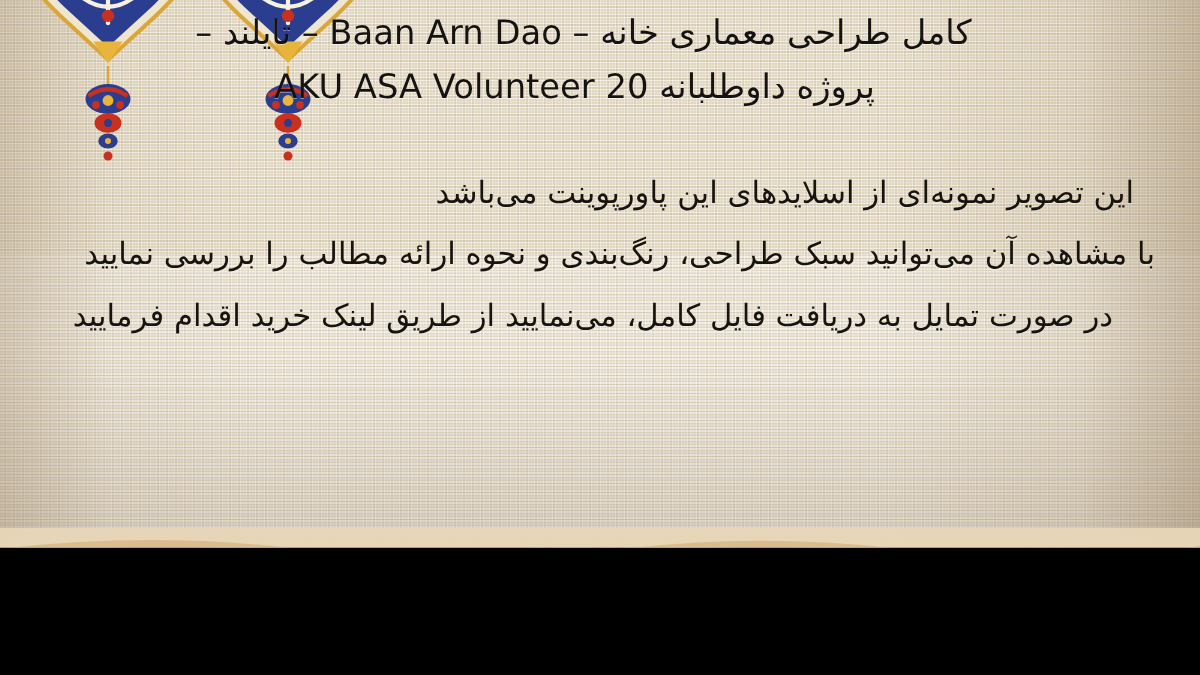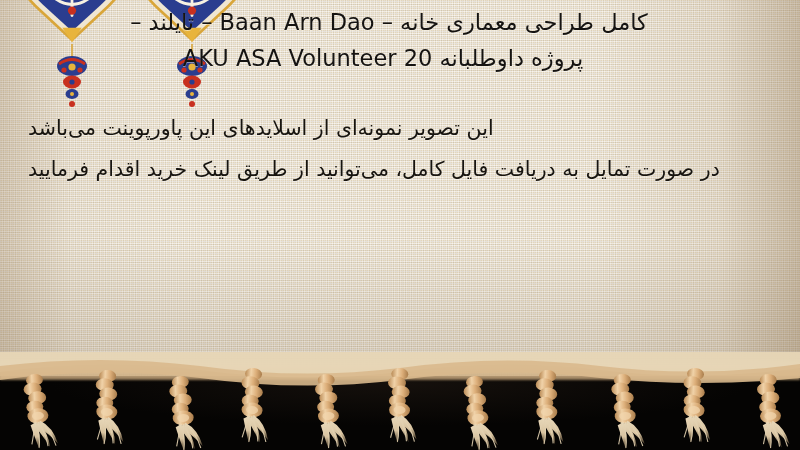--- a/index.html
+++ b/index.html
@@ -5,21 +5,21 @@
 <style>
   html, body {
     margin: 0;
     padding: 0;
     background: #000;
   }
 
   #slide {
     position: relative;
     width: 800px;
-    height: 450px;
+    height: 365px;
     overflow: hidden;
     background: #22c55e;
     font-family: "DejaVu Sans", "Liberation Sans", sans-serif;
     -webkit-font-smoothing: antialiased;
   }
 
   
   .canvas-bg {
     position: absolute;
     left: 0; top: 0;
@@ -112,21 +112,21 @@
   .title-line.l2 { padding-right: 22px; }
   .title-line.l1 { padding-right: 10px; }
 
   
   .body-block {
     position: absolute;
     right: 30px;
     top: 108px;
     width: 742px;
     direction: rtl;
-    text-align: left;
+    text-align: right;
   }
   .body-line {
     font-family: "DejaVu Sans", "Liberation Sans", sans-serif;
     font-size: 20.5px;
     line-height: 41px;
     color: #17140f;
     white-space: nowrap;
     text-shadow: 0 1px 0 rgba(255,253,246,0.35);
   }
   .body-line.b1 { padding-right: 14px; }
@@ -274,21 +274,22 @@
     </svg>
   </div>
 
   <div class="title-block no-select">
     <div class="title-line l1">کامل طراحی معماری خانه – Baan Arn Dao – تایلند –</div>
     <div class="title-line l2">پروژه داوطلبانه AKU ASA Volunteer 20</div>
   </div>
 
   <div class="body-block no-select">
     <div class="body-line b1">این تصویر نمونه‌ای از اسلایدهای این پاورپوینت می‌باشد</div>
-    <div class="body-line b3">در صورت تمایل به دریافت فایل کامل، می‌توانید از طریق لینک خرید اقدام فرمایید</div>
+    <div class="body-line b2">با مشاهده آن می‌توانید سبک طراحی، رنگ‌بندی و نحوه ارائه مطالب را بررسی نمایید</div>
+    <div class="body-line b3">در صورت تمایل به دریافت فایل کامل، می‌نمایید از طریق لینک خرید اقدام فرمایید</div>
   </div>
 
   <div class="black-field"></div>
   <div class="selvedge"></div>
 
   <div class="fringe-layer">
     <svg width="800" height="98" viewBox="0 0 800 98" xmlns="http://www.w3.org/2000/svg">
       <defs>
         <linearGradient id="ropeGrad" x1="0" y1="0" x2="1" y2="0">
           <stop offset="0%" stop-color="#b98a55"></stop>

